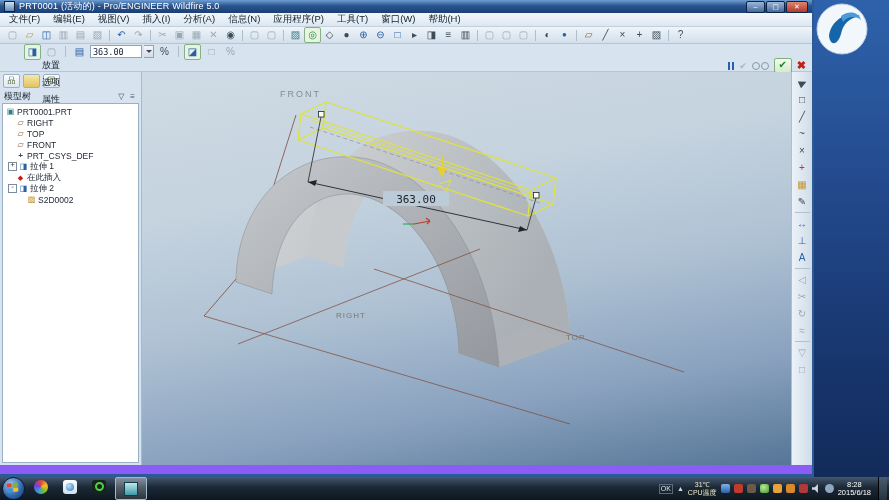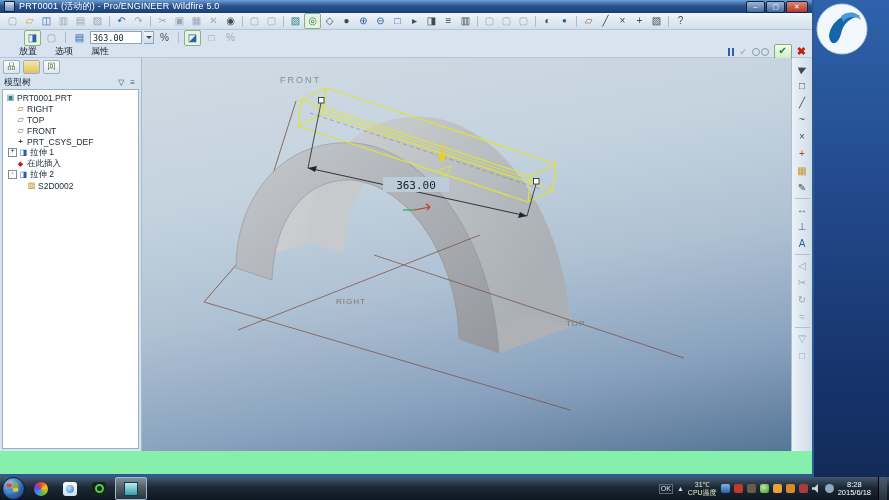--- a/index.html
+++ b/index.html
@@ -2,21 +2,21 @@
 <html><head>
 <meta charset="utf-8">
 <style>
   html,body{margin:0;padding:0;}
   body{width:889px;height:500px;overflow:hidden;position:relative;
        font-family:"Liberation Sans",sans-serif;background:#16336a;}
   .screen{position:absolute;inset:0;}
 
   
   .app{position:absolute;left:0;top:0;width:814px;height:477px;
-       background:#86efac;border-right:2px solid #2c5a94;border-bottom:3px solid #2c5a94;
+       background:#8b5cf6;border-right:2px solid #2c5a94;border-bottom:3px solid #2c5a94;
        box-sizing:border-box;}
   .titlebar{height:13px;background:linear-gradient(#6e9ed2,#2a5490 45%,#1b3f74);
        display:flex;align-items:center;gap:4px;padding:0 4px;color:#fff;font-size:9px;}
   .app-ico{width:9px;height:9px;background:linear-gradient(#cfe2f4,#5d8cc0);border:1px solid #123;flex:0 0 auto;}
   .title-text{flex:1;white-space:nowrap;overflow:hidden;letter-spacing:.2px;}
   .winbtns{display:flex;gap:1px;}
   .wb{width:17px;height:10px;border:1px solid #0c2547;border-radius:2px;font-size:7px;line-height:9px;
       text-align:center;color:#fff;background:linear-gradient(#9cb8d8,#47699a);}
   .wb.close{background:linear-gradient(#e08573,#b03a28);width:20px;}
 
@@ -53,21 +53,21 @@
   .dash-controls{position:absolute;right:6px;top:14px;display:flex;align-items:center;gap:5px;}
   .pause{display:flex;gap:2px;}
   .pause i{width:2px;height:8px;background:#2b5fa8;display:block;}
   .glasses{display:flex;align-items:center;}
   .glasses i{width:6px;height:6px;border:1.5px solid #8a98a6;border-radius:50%;display:block;}
   .glasses i+i{margin-left:1px;}
   .okbtn{width:16px;height:13px;border:1px solid #7fae7f;background:linear-gradient(#f2faee,#d4ecc8);
        color:#1e7d2a;font-size:10px;line-height:12px;text-align:center;border-radius:2px;}
   .cancelbtn{color:#c21f10;font-size:11px;font-weight:bold;line-height:13px;}
   .graycheck{color:#aab6c2;font-size:9px;}
-  .dash-tabs{height:12px;display:flex;gap:4px;padding-left:12px;font-size:9px;color:#16222e;align-items:flex-start;}
+  .dash-tabs{height:12px;display:flex;gap:4px;padding-left:35px;font-size:9px;color:#16222e;align-items:flex-start;flex-direction:column;}
   .dash-tabs span{padding:0 7px;cursor:default;}
 
   
   .main{display:flex;height:393px;}
   .navigator{width:142px;background:#d7e3ee;border-right:1px solid #a9bac9;display:flex;flex-direction:column;box-sizing:border-box;}
   .nav-tabs{height:15px;display:flex;gap:3px;padding:1px 3px;align-items:center;}
   .ntab{width:15px;height:12px;border:1px solid #9ab0c4;background:linear-gradient(#fdfefe,#dce7f0);
        font-size:8px;line-height:11px;text-align:center;color:#4a5a2a;border-radius:2px;}
   .ntab.folder{background:linear-gradient(#f6e8a8,#e2c35e);color:#7a5a10;}
   .nav-header{height:14px;display:flex;align-items:center;font-size:9px;color:#1c2836;padding:0 4px;gap:2px;}
@@ -92,21 +92,21 @@
   .right-tb .ti{width:17px;height:15px;}
   .hsep{width:15px;height:1px;background:#b2c1ce;margin:2px 0;}
 
   
   .desktop{position:absolute;left:814px;top:0;width:75px;height:477px;
       background:linear-gradient(180deg,#2e62ab 0%,#23498c 40%,#16336a 80%,#122b59 100%);}
   .logo{position:absolute;left:816px;top:3px;width:52px;height:52px;z-index:5;}
 
   
   .taskbar{position:absolute;left:0;top:477px;width:889px;height:23px;
-      background:linear-gradient(#46586e,#1b2836 45%,#0d1722);display:flex;align-items:center;gap:3px;padding-left:2px;box-sizing:border-box;}
+      background:linear-gradient(#46586e,#1b2836 45%,#0d1722);display:flex;gap:3px;padding-left:2px;box-sizing:border-box;}
   .orb{width:21px;height:21px;border-radius:50%;background:radial-gradient(circle at 35% 30%,#9cc4ee,#2d62a8 60%,#123c74);
       border:1px solid #061c38;position:relative;flex:0 0 auto;}
   .flag{position:absolute;left:4px;top:5px;width:12px;height:10px;transform:rotate(-6deg);
       display:grid;grid-template-columns:5px 5px;grid-template-rows:4px 4px;gap:1px;}
   .flag i{display:block;border-radius:1px;}
   .f1{background:#e9452c}.f2{background:#7db929}.f3{background:#2f9ae0}.f4{background:#f5c026}
   .task-ico{width:26px;height:19px;border-radius:2px;display:flex;align-items:center;justify-content:center;flex:0 0 auto;}
   .pinwheel{width:14px;height:14px;border-radius:50%;
       background:conic-gradient(#e9452c,#f5c026,#7db929,#2f9ae0,#7d3ae0,#e9452c);}
   .browser{width:14px;height:14px;border-radius:3px;background:linear-gradient(#fdfeff,#cfe0ef);
@@ -139,20 +139,32 @@
     <div class="titlebar">
       <span class="app-ico"></span>
       <span class="title-text">PRT0001 (活动的) - Pro/ENGINEER Wildfire 5.0</span>
       <span class="winbtns">
         <span class="wb">–</span>
         <span class="wb">▢</span>
         <span class="wb close">✕</span>
       </span>
     </div>
 
+    <div class="menubar">
+      <span>文件(F)</span>
+      <span>编辑(E)</span>
+      <span>视图(V)</span>
+      <span>插入(I)</span>
+      <span>分析(A)</span>
+      <span>信息(N)</span>
+      <span>应用程序(P)</span>
+      <span>工具(T)</span>
+      <span>窗口(W)</span>
+      <span>帮助(H)</span>
+    </div>
 
     <div class="toolbar">
       <span class="ti c-g">▢</span>
       <span class="ti c-y">▱</span>
       <span class="ti c-b">◫</span>
       <span class="ti c-g">▥</span>
       <span class="ti c-g">▤</span>
       <span class="ti c-g">▧</span>
       <span class="sep"></span>
       <span class="ti c-b">↶</span>

